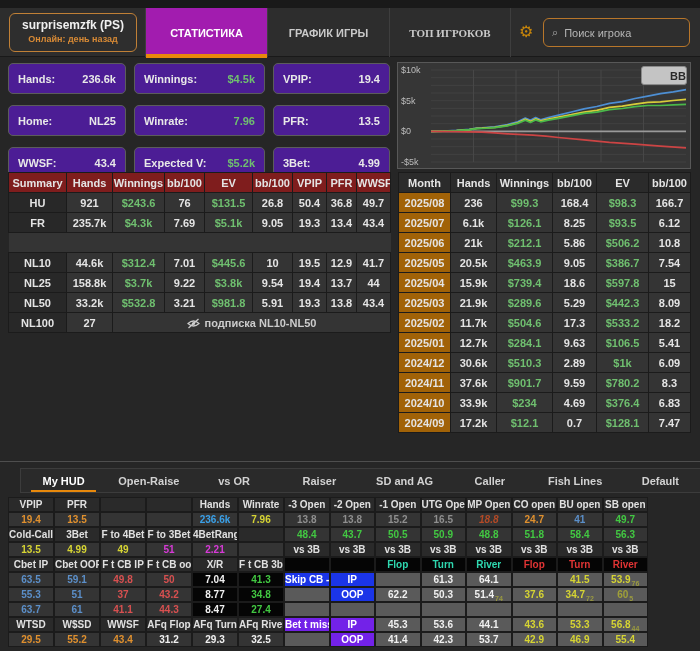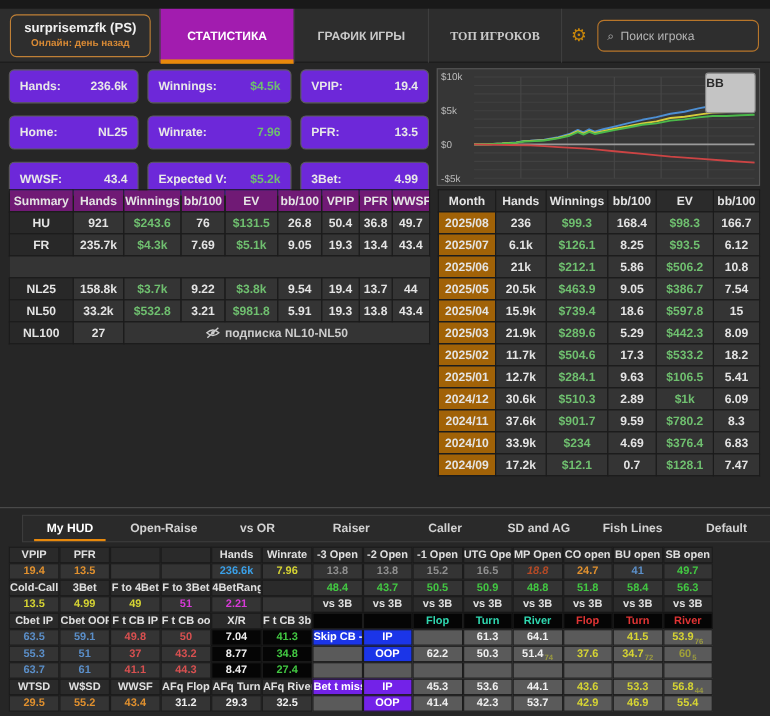--- a/index.html
+++ b/index.html
@@ -19,34 +19,34 @@
   .top-tab.active { background:#a21caf; color:#ffffff; }
   .top-tab.active::after { content:""; position:absolute; left:0; bottom:-1px; width:100%; height:4px; background:#e8890c; }
   #gear { position:absolute; left:519px; top:14px; font-size:16px; color:#c8860a; cursor:pointer; }
   #search-box { position:absolute; left:543px; top:10px; width:147px; height:29px; border:1px solid #b8762a; border-radius:6px; background:#2e2e2e; display:flex; align-items:center; padding:0 8px; }
   #search-box .mag { color:#aaaaaa; font-size:11px; margin-right:6px; }
   #search-input { background:transparent; border:none; outline:none; color:#cccccc; font-size:11px; width:100%; font-family:"Liberation Sans",sans-serif; }
   #search-input::placeholder { color:#b5b5b5; }
 
   
   #cards { position:absolute; left:8px; top:63px; width:382px; display:grid; grid-template-columns:118px 131px 117px; grid-column-gap:8px; grid-row-gap:11px; }
-  .card { height:31px; border:1px solid #5c5c5c; border-radius:5px; background:#6d28d9; display:flex; align-items:center; justify-content:space-between; padding:0 9px; }
+  .card { height:31px; border:1px solid #5c5c5c; border-radius:5px; background:#4c1d95; display:flex; align-items:center; justify-content:space-between; padding:0 9px; }
   .card .lab { font-size:11px; font-weight:bold; color:#e8e8e8; }
   .card .val { font-size:11px; font-weight:bold; color:#e8e8e8; }
   .card .val.green { color:#6fbf6f; }
 
   
   #chart-panel { position:absolute; left:397px; top:62px; width:294px; height:107px; border:1px solid #585858; background:#363636; }
-  #bb-btn { position:absolute; right:3px; top:3px; width:46px; height:37px; background:#c4c4c4; border:1px solid #8a8a8a; border-radius:3px; color:#2a2a2a; font-size:11px; font-weight:bold; text-align:left; line-height:18px; cursor:pointer; }
+  #bb-btn { position:absolute; right:3px; top:3px; width:46px; height:19px; background:#c4c4c4; border:1px solid #8a8a8a; border-radius:3px; color:#2a2a2a; font-size:11px; font-weight:bold; text-align:right; line-height:18px; cursor:pointer; }
 
   
   table { border-collapse:collapse; table-layout:fixed; }
   td,th { border:1px solid #1b1b1b; font-size:11px; font-weight:bold; color:#e4e4e4; text-align:center; overflow:hidden; white-space:nowrap; }
   #summary-table { position:absolute; left:8px; top:172px; width:382px; }
-  #summary-table th { height:20px; background:#701a75;margin-top:20px; }
+  #summary-table th { height:20px; background:#7f1d1d;margin-top:20px; }
   #summary-table td { height:20px; background:#343434; }
   #summary-table td.rowhdr { background:#282828; }
   #month-table { position:absolute; left:398px; top:172px; width:292px; }
   #month-table th { height:20px; background:#2b2b2b; }
   #month-table td { height:20px; background:#343434; }
   #month-table td.rowhdr { background:#a16207; }
   td.money { color:#6fbf6f; }
   tr.gap td { height:5px; background:#262626; border-left:none; border-right:none; padding:0; }
   td.note { color:#cccccc; font-weight:bold; }
   td.note svg { vertical-align:-2px; margin-right:5px; }
@@ -215,20 +215,31 @@
           <td class=" money">$5.1k</td>
           <td class="">9.05</td>
           <td class="">19.3</td>
           <td class="">13.4</td>
           <td class="">43.4</td>
         </tr>
         <tr class="gap">
           <td colspan="9"></td>
         </tr>
         <tr>
+          <td class="rowhdr">NL10</td>
+          <td class="">44.6k</td>
+          <td class=" money">$312.4</td>
+          <td class="">7.01</td>
+          <td class=" money">$445.6</td>
+          <td class="">10</td>
+          <td class="">19.5</td>
+          <td class="">12.9</td>
+          <td class="">41.7</td>
+        </tr>
+        <tr>
           <td class="rowhdr">NL25</td>
           <td class="">158.8k</td>
           <td class=" money">$3.7k</td>
           <td class="">9.22</td>
           <td class=" money">$3.8k</td>
           <td class="">9.54</td>
           <td class="">19.4</td>
           <td class="">13.7</td>
           <td class="">44</td>
         </tr>
@@ -374,22 +385,22 @@
       </tbody>
   </table>
 
   <div id="divider"></div>
 
   <div id="hud-tabs">
       <div class="hud-tab active">My HUD</div>
       <div class="hud-tab">Open-Raise</div>
       <div class="hud-tab">vs OR</div>
       <div class="hud-tab">Raiser</div>
+      <div class="hud-tab">SD and AG</div>
       <div class="hud-tab">Caller</div>
-      <div class="hud-tab">SD and AG</div>
       <div class="hud-tab">Fish Lines</div>
       <div class="hud-tab">Default</div>
     </div>
   <div id="hud-grid">
       <div class="hcell lbl">VPIP</div>
       <div class="hcell lbl">PFR</div>
       <div class="hcell lbl"></div>
       <div class="hcell lbl"></div>
       <div class="hcell lbl">Hands</div>
       <div class="hcell lbl">Winrate</div>

